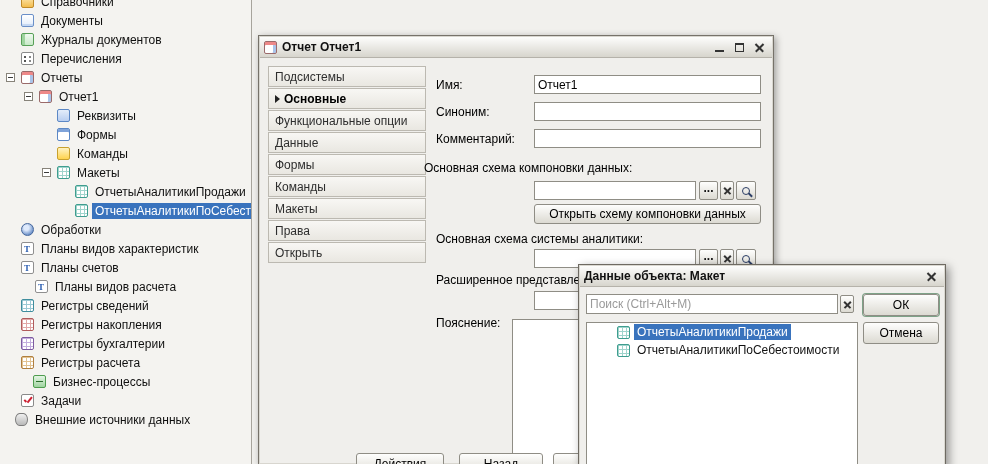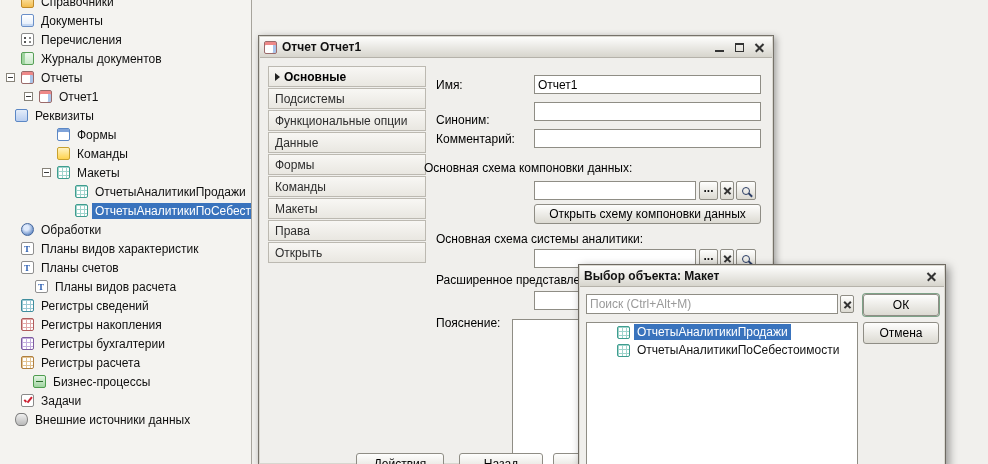--- a/index.html
+++ b/index.html
@@ -149,39 +149,39 @@
           <span class="icn i-catalog"></span>
           <span class="tlabel">Справочники</span>
         </div>
       <div class="trow" style="padding-left:6px">
           <span class="sp"></span>
           <span class="icn i-doc"></span>
           <span class="tlabel">Документы</span>
         </div>
       <div class="trow" style="padding-left:6px">
           <span class="sp"></span>
+          <span class="icn i-journal"></span>
+          <span class="tlabel">Журналы документов</span>
+        </div>
+      <div class="trow" style="padding-left:6px">
+          <span class="sp"></span>
           <span class="icn i-enum"></span>
           <span class="tlabel">Перечисления</span>
-        </div>
-      <div class="trow" style="padding-left:6px">
-          <span class="sp"></span>
-          <span class="icn i-journal"></span>
-          <span class="tlabel">Журналы документов</span>
         </div>
       <div class="trow" style="padding-left:6px">
           <span class="exp"></span>
           <span class="icn i-report"></span>
           <span class="tlabel">Отчеты</span>
         </div>
       <div class="trow" style="padding-left:24px">
           <span class="exp"></span>
           <span class="icn i-report"></span>
           <span class="tlabel">Отчет1</span>
         </div>
-      <div class="trow" style="">
+      <div class="trow" style="padding-left:42px">
           <span class="sp"></span>
           <span class="icn i-attr"></span>
           <span class="tlabel">Реквизиты</span>
         </div>
       <div class="trow" style="padding-left:42px">
           <span class="sp"></span>
           <span class="icn i-form"></span>
           <span class="tlabel">Формы</span>
         </div>
       <div class="trow" style="padding-left:42px">
@@ -267,28 +267,28 @@
       <span class="icn i-report"></span>
       <span>Отчет Отчет1</span>
       <span class="wbtns">
         <span class="wbtn b-min"></span>
         <span class="wbtn b-max"></span>
         <span class="wbtn b-cls"></span>
       </span>
     </div>
 
     <div class="tabs">
+      <div class="tab">
+          <span>Подсистемы</span>
+        </div>
       <div class="tab active">
           <span class="tab-arrow"></span>
           <span>Основные</span>
         </div>
       <div class="tab">
-          <span>Подсистемы</span>
-        </div>
-      <div class="tab">
           <span>Функциональные опции</span>
         </div>
       <div class="tab">
           <span>Данные</span>
         </div>
       <div class="tab">
           <span>Формы</span>
         </div>
       <div class="tab">
           <span>Команды</span>
@@ -300,21 +300,21 @@
           <span>Права</span>
         </div>
       <div class="tab">
           <span>Открыть</span>
         </div>
     </div>
 
     <span class="flabel" style="left:177px;top:42px">Имя:</span>
     <input class="tb" style="left: 275px; top: 39px; width: 227px;" value="Отчет1">
 
-    <span class="flabel" style="left:177px;top:77px">Синоним:</span>
+    <span class="flabel" style="left:177px;top:69px">Синоним:</span>
     <input class="tb" style="left: 275px; top: 66px; width: 227px;" value="">
 
     <span class="flabel" style="left:177px;top:96px">Комментарий:</span>
     <input class="tb" style="left: 275px; top: 93px; width: 227px;" value="">
 
     <span class="flabel" style="left:165px;top:125px">Основная схема компоновки данных:</span>
     <input class="tb" style="left: 275px; top: 145px; width: 162px;">
     <span class="mini" style="left:440px;top:145px;width:19px">
         <span class="dots"></span>
       </span>
@@ -344,21 +344,21 @@
     <span class="flabel" style="left:177px;top:280px">Пояснение:</span>
     <div class="textarea" style="left:253px;top:283px;width:249px;height:158px"></div>
 
     <button class="btn" style="left:97px;top:417px;width:88px;height:22px">Действия</button>
     <button class="btn" style="left:200px;top:417px;width:84px;height:22px">Назад</button>
     <button class="btn" style="left:294px;top:417px;width:84px;height:22px">Далее</button>
   </div>
 
   <div class="modal">
     <div class="titlebar">
-      <span>Выбор объекта: Макет</span>
+      <span>Данные объекта: Макет</span>
       <span class="wbtns">
         <span class="wbtn b-cls"></span>
       </span>
     </div>
 
     <input class="tb" style="left: 7px; top: 29px; width: 252px; height: 20px;" placeholder="Поиск (Ctrl+Alt+M)">
     <span class="mini" style="left:261px;top:30px;width:14px;height:18px">
         <span class="xg"></span>
       </span>
     <button class="btn ok-btn" style="left:284px;top:29px;width:76px;height:22px">ОК</button>

